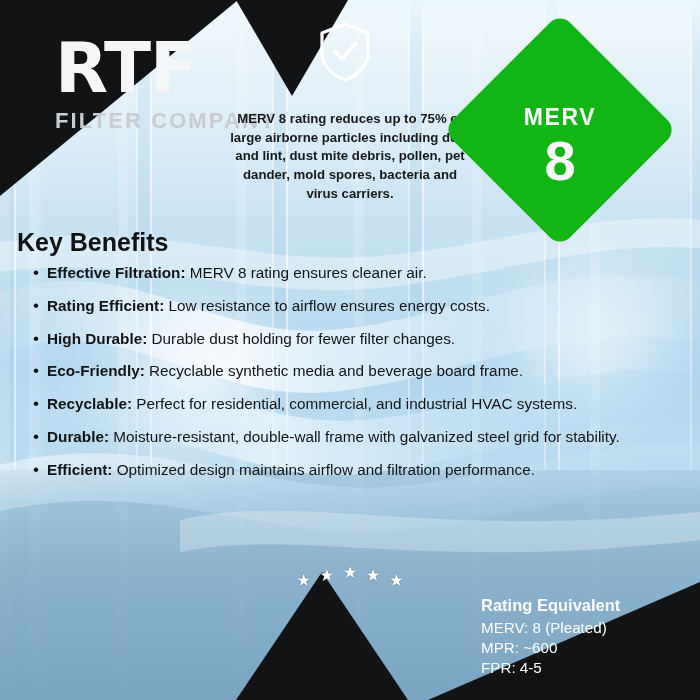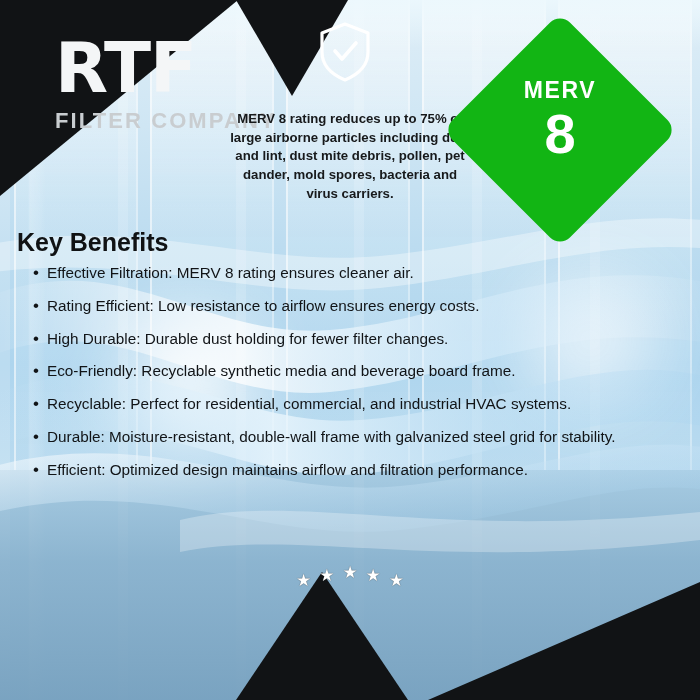--- a/index.html
+++ b/index.html
@@ -144,21 +144,21 @@
     top: 47px;
     width: 166px;
     height: 166px;
     background: #12b514;
     transform: rotate(45deg);
     border-radius: 14px;
   }
   .diamond-inner {
     position: absolute;
     left: 477px;
-    top: 35px;
+    top: 62px;
     width: 166px;
     height: 166px;
     display: flex;
     flex-direction: column;
     align-items: center;
     justify-content: center;
     color: #ffffff;
   }
   .diamond-label {
     font-family: "Liberation Sans", sans-serif;
@@ -201,21 +201,21 @@
     color: #111417;
   }
   .bullet {
     flex: 0 0 auto;
     width: 14px;
     font-size: 17px;
     line-height: 1.25;
     color: #111417;
   }
   .benefit-text { flex: 1 1 auto; }
-  .benefit-text b { font-weight: normal; text-align: center; }
+  .benefit-text b { font-weight: bold; text-align: center; }
 
   
   .stars {
     position: absolute;
     left: 296px;
     top: 566px;
     width: 108px;
     display: flex;
     justify-content: space-between;
     color: #ffffff;
@@ -348,14 +348,20 @@
   </div>
 
   <div class="stars">
     <span class="star">★</span>
     <span class="star">★</span>
     <span class="star">★</span>
     <span class="star">★</span>
     <span class="star">★</span>
   </div>
 
+  <div class="rating">
+    <div class="rating-title">Rating Equivalent</div>
+    <div class="rating-line">MERV: 8 (Pleated)</div>
+    <div class="rating-line">MPR: ~600</div>
+    <div class="rating-line">FPR: 4-5</div>
+  </div>
 
 </div>
 
 </body></html>

